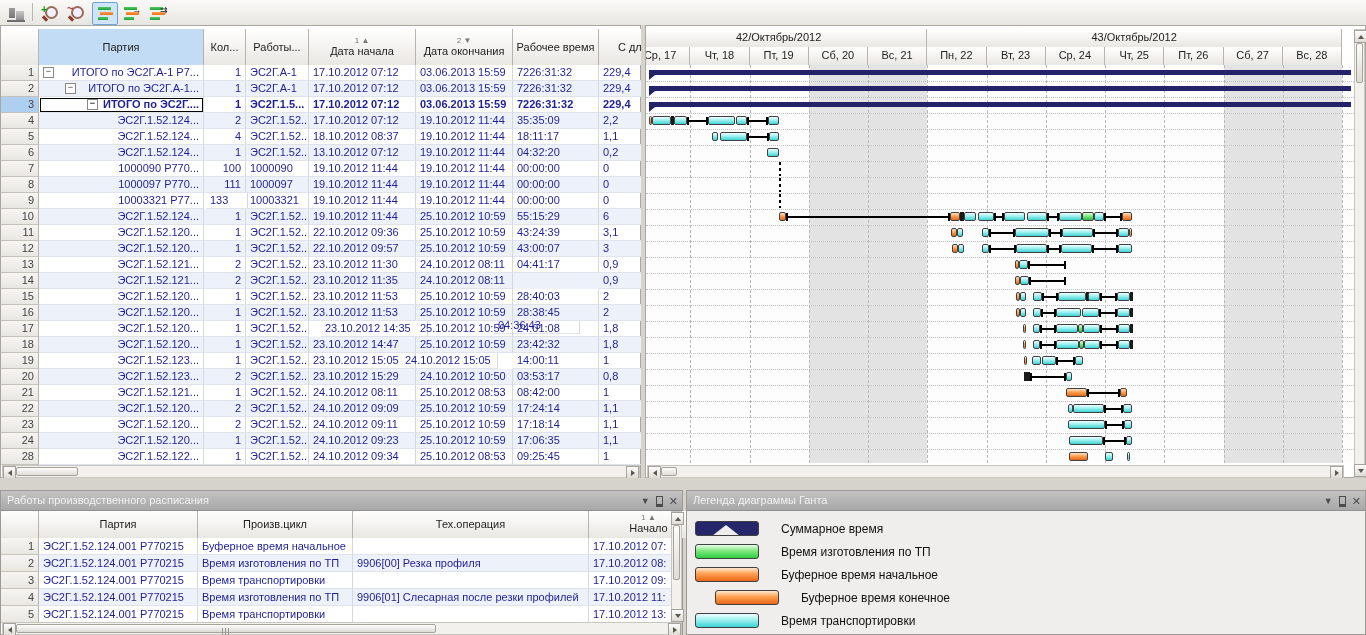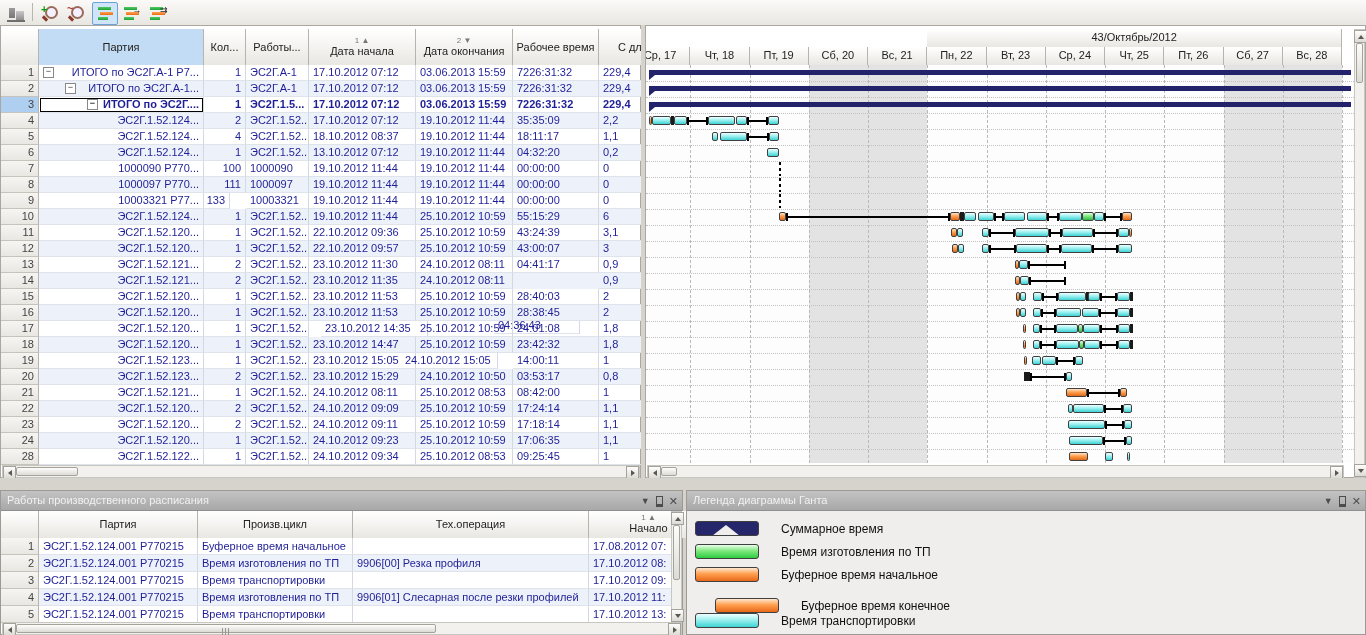--- a/index.html
+++ b/index.html
@@ -261,21 +261,21 @@
         <div class="cell" style="left: 203px; width: 42px; text-align: right;">111</div>
         <div class="cell" style="left: 245px; width: 63px;">1000097</div>
         <div class="cell" style="left: 308px; width: 107px;">19.10.2012 11:44</div>
         <div class="cell" style="left: 415px; width: 97px;">19.10.2012 11:44</div>
         <div class="cell" style="left: 512px; width: 86px;">00:00:00</div>
         <div class="cell" style="left: 598px; width: 86px;">0</div>
       </div>
       <div class="row" style="top: 128px;">
         <div class="cell numcell" style="left: 0px; width: 38px;">9</div>
         <div class="cell" style="left: 38px; width: 165px; text-align: right;"><span>10003321 Р77...</span></div>
-        <div class="cell" style="left: 187px; width: 42px; text-align: right;">133</div>
+        <div class="cell" style="left: 205px; width: 42px; ">133</div>
         <div class="cell" style="left: 245px; width: 63px;">10003321</div>
         <div class="cell" style="left: 308px; width: 107px;">19.10.2012 11:44</div>
         <div class="cell" style="left: 415px; width: 97px;">19.10.2012 11:44</div>
         <div class="cell" style="left: 512px; width: 86px;">00:00:00</div>
         <div class="cell" style="left: 598px; width: 86px;">0</div>
       </div>
       <div class="row row-alt" style="top: 144px;">
         <div class="cell numcell" style="left: 0px; width: 38px;">10</div>
         <div class="cell" style="left: 38px; width: 165px; text-align: right;"><span>ЭС2Г.1.52.124...</span></div>
         <div class="cell" style="left: 203px; width: 42px; text-align: right;">1</div>
@@ -443,20 +443,21 @@
       <div class="sb-thumb" style="left: 13px; top: 1px; width: 62px; height: 9px;"></div>
       <div class="sb-btn" style="right: 0px;">
         <div class="tri tri-r"></div>
       </div>
     </div>
 </div>
 <div id="splitter-v" class="abs"></div>
 
 <div id="gantt-panel" class="abs">
   <div id="g-weekrow" class="abs">
+      <div class="wcell" style="left: -15px; width: 296.25px;">42/Октябрь/2012</div>
       <div class="wcell" style="left: 281.25px; width: 414.75px;">43/Октябрь/2012</div>
     </div>
   <div id="g-dayrow" class="abs">
       <div class="dcell" style="left: -15px; width: 59.25px;">Ср, 17</div>
       <div class="dcell" style="left: 44.25px; width: 59.25px;">Чт, 18</div>
       <div class="dcell" style="left: 103.5px; width: 59.25px;">Пт, 19</div>
       <div class="dcell" style="left: 162.75px; width: 59.25px;">Сб, 20</div>
       <div class="dcell" style="left: 222px; width: 59.25px;">Вс, 21</div>
       <div class="dcell" style="left: 281.25px; width: 59.25px;">Пн, 22</div>
       <div class="dcell" style="left: 340.5px; width: 59.25px;">Вт, 23</div>
@@ -705,21 +706,21 @@
         <div class="sortmark">1 ▲</div>
         <div>Начало</div>
       </div>
     </div>
   <div id="wt-body" class="abs" style="left:0;top:47px;width:670px;height:85px;overflow:hidden;">
       <div class="row wrow" style="top: 0px;">
         <div class="cell numcell" style="left: 0px; width: 38px; height: 17px;">1</div>
         <div class="cell" style="left: 38px; width: 159px; height: 17px;">ЭС2Г.1.52.124.001 Р770215</div>
         <div class="cell" style="left: 197px; width: 155px; height: 17px;">Буферное время начальное</div>
         <div class="cell" style="left: 352px; width: 236px; height: 17px;"></div>
-        <div class="cell" style="left: 588px; width: 120px; height: 17px;">17.08.2012 07:</div>
+        <div class="cell" style="left: 588px; width: 120px; height: 17px;">17.10.2012 07:</div>
       </div>
       <div class="row wrow row-alt" style="top: 17px;">
         <div class="cell numcell" style="left: 0px; width: 38px; height: 17px;">2</div>
         <div class="cell" style="left: 38px; width: 159px; height: 17px;">ЭС2Г.1.52.124.001 Р770215</div>
         <div class="cell" style="left: 197px; width: 155px; height: 17px;">Время изготовления по ТП</div>
         <div class="cell" style="left: 352px; width: 236px; height: 17px;">9906[00] Резка профиля</div>
         <div class="cell" style="left: 588px; width: 120px; height: 17px;">17.10.2012 08:</div>
       </div>
       <div class="row wrow" style="top: 34px;">
         <div class="cell numcell" style="left: 0px; width: 38px; height: 17px;">3</div>
@@ -782,21 +783,21 @@
         <div class="lg-label">Суммарное время</div>
       </div>
       <div class="lg-item" style="top: 49px;">
         <div class="lg-swatch lg-green"></div>
         <div class="lg-label">Время изготовления по ТП</div>
       </div>
       <div class="lg-item" style="top: 72px;">
         <div class="lg-swatch lg-orange"></div>
         <div class="lg-label">Буферное время начальное</div>
       </div>
-      <div class="lg-item" style="top: 103px; padding-left: 20px;">
+      <div class="lg-item" style="top: 95px; padding-left: 20px;">
         <div class="lg-swatch lg-orange"></div>
         <div class="lg-label">Буферное время конечное</div>
       </div>
       <div class="lg-item" style="top: 118px;">
         <div class="lg-swatch lg-cyan"></div>
         <div class="lg-label">Время транспортировки</div>
       </div>
     </div>
 </div>
 

